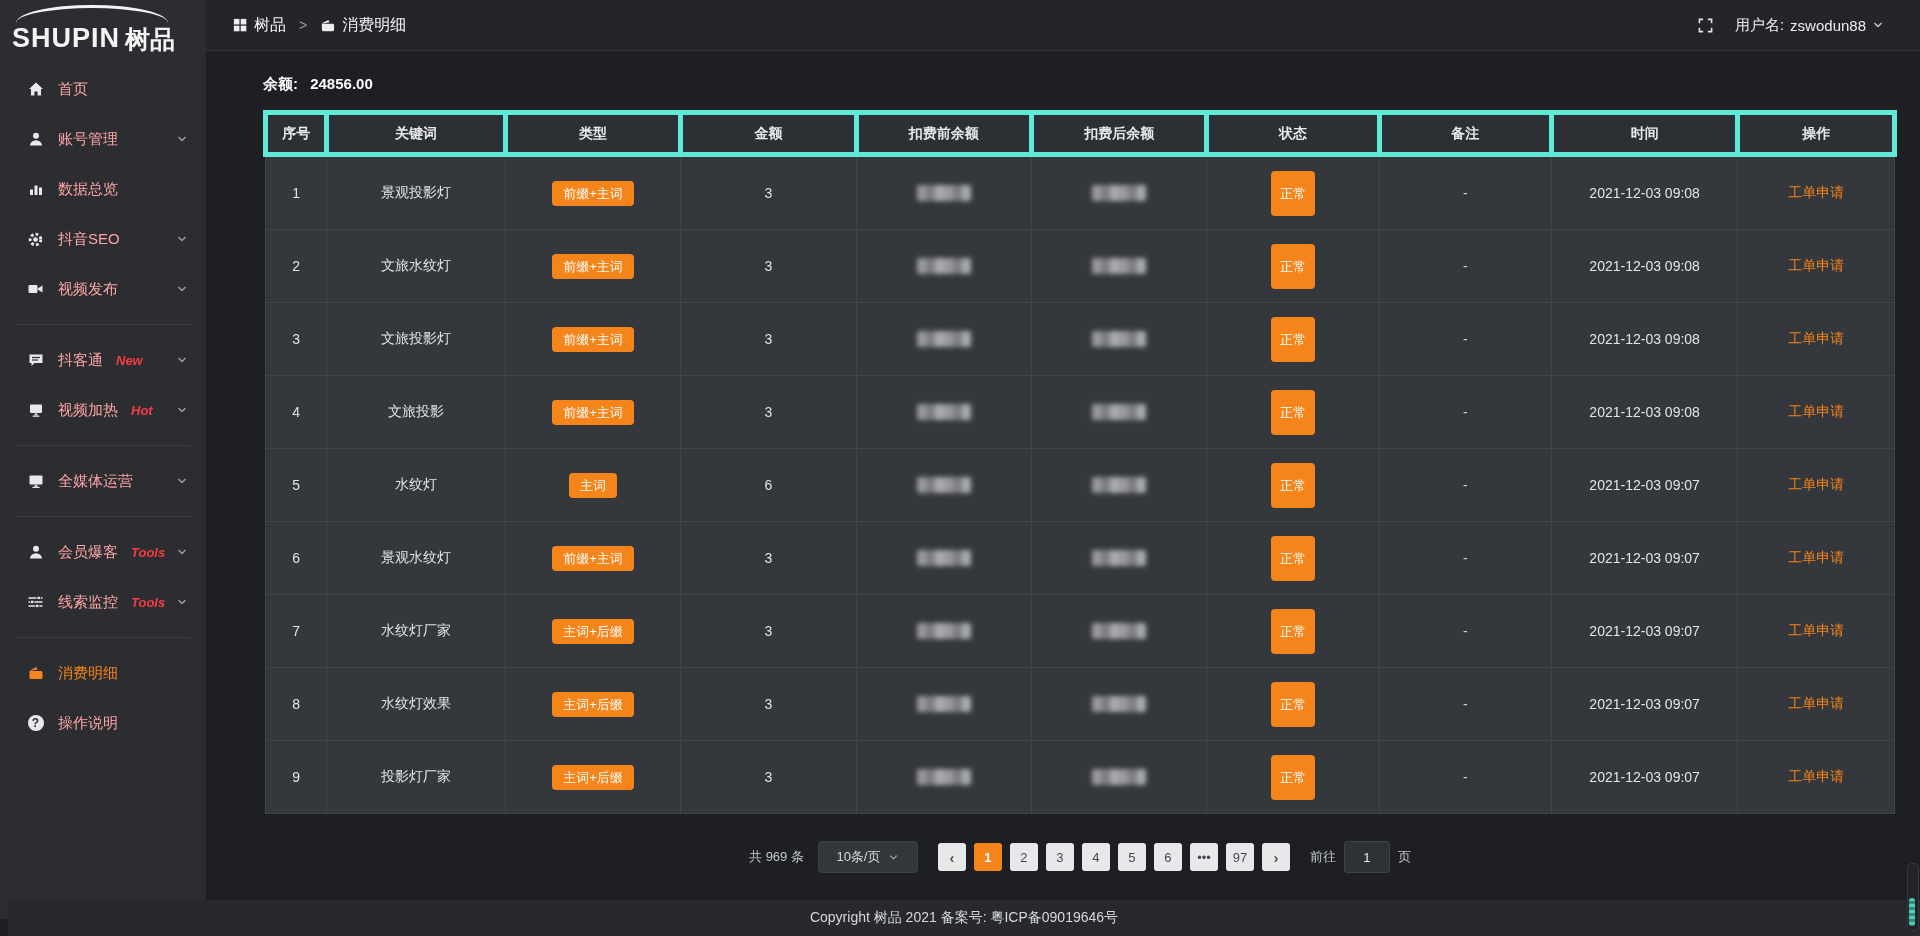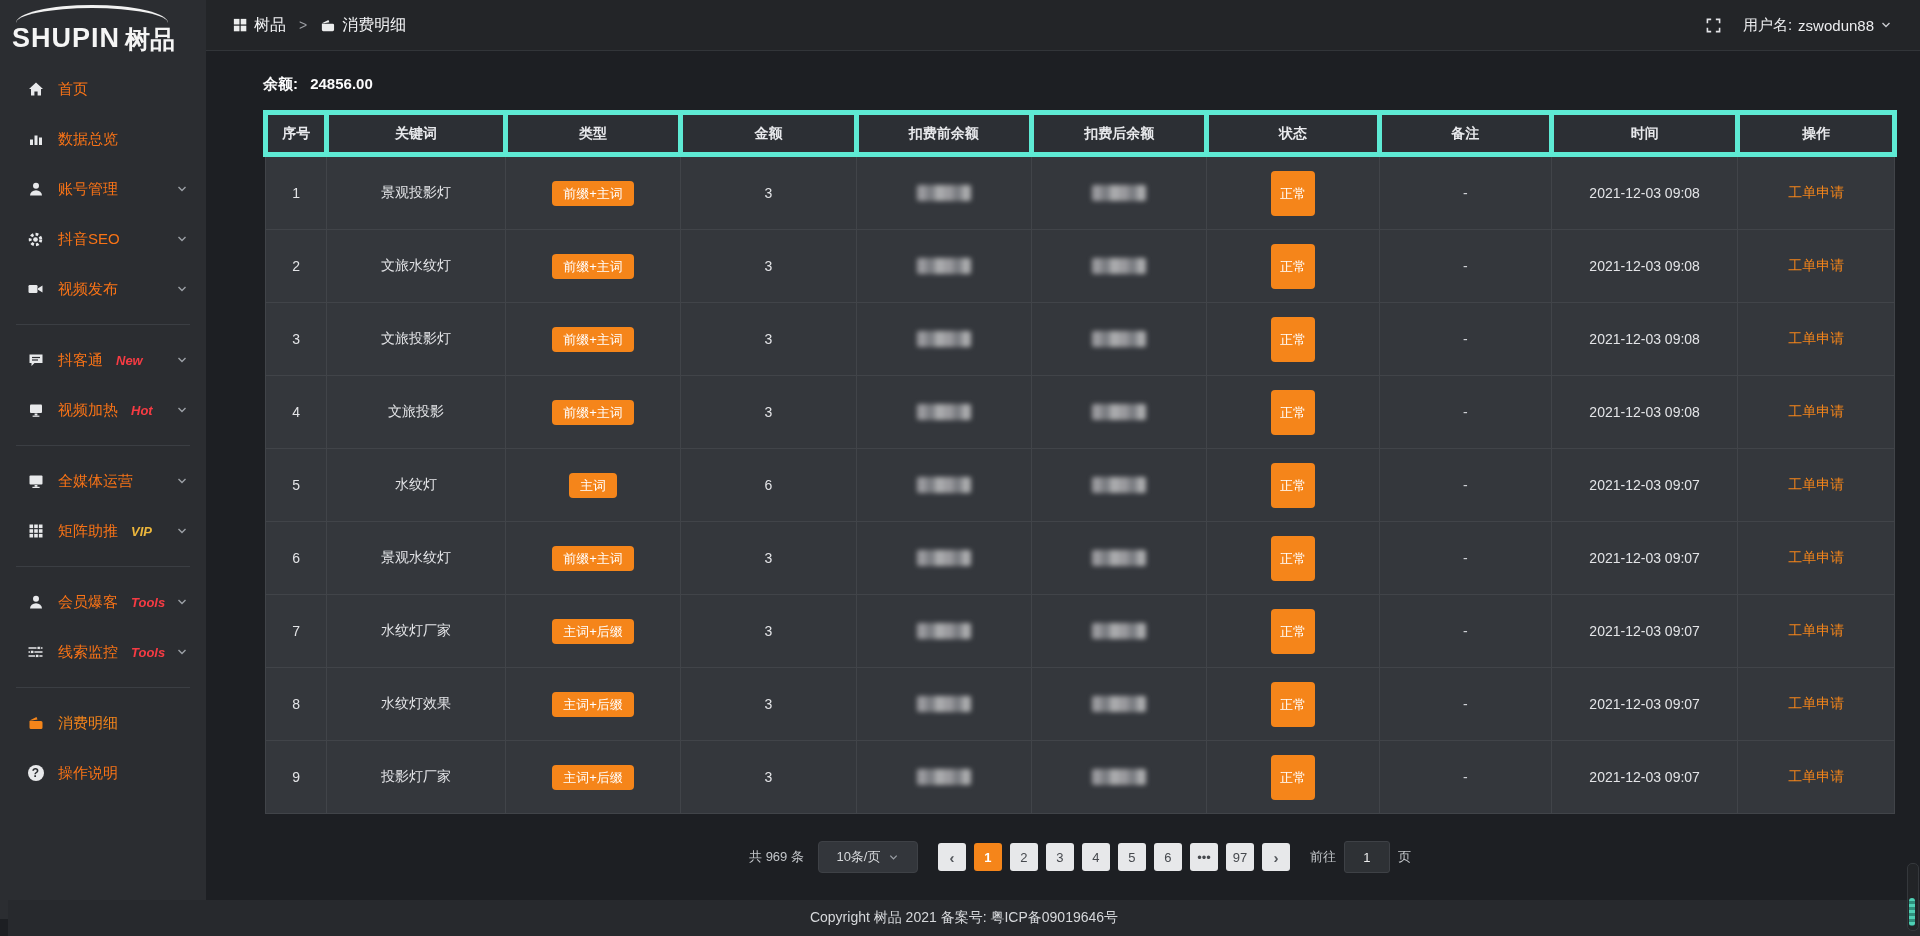--- a/index.html
+++ b/index.html
@@ -12,35 +12,35 @@
   
   .sidebar{position:absolute;left:0;top:0;bottom:17px;width:206px;background:#2b2d31;z-index:2;}
   .logo{position:relative;height:52px;padding:0 0 0 12px;display:flex;align-items:flex-end;}
   .logo-arc{position:absolute;top:5px;left:16px;width:152px;height:15px;
     border-top:3px solid #f2f2f2;border-radius:50% 50% 0 0 / 100% 100% 0 0;}
   .logo-en{font-size:27px;font-weight:800;letter-spacing:1px;color:#f5f5f5;line-height:1;}
   .logo-cn{font-size:25px;font-weight:700;color:#f5f5f5;margin-left:5px;line-height:1.05;}
   .side-nav{margin-top:12px;}
   .side-item{height:50px;display:flex;align-items:center;padding-left:26px;cursor:pointer;}
   .s-icon{width:19px;display:inline-flex;justify-content:center;align-items:center;margin-right:13px;}
-  .s-label{font-size:15px;color:#f97316;}
+  .s-label{font-size:15px;color:#fca5a5;}
   .side-item.active .s-label{color:#f5851a;}
   .s-tag{margin-left:13px;font-size:13px;font-style:italic;font-weight:700;}
   .s-chevron{margin-left:auto;margin-right:18px;display:inline-flex;}
   .side-divider{border-top:1px solid #3b3e43;margin:10px 16px;}
   .q-icon{width:16px;height:16px;border-radius:50%;background:#e8e9eb;color:#2b2d31;
     font-size:12px;font-weight:700;display:inline-flex;align-items:center;justify-content:center;}
   
   .topbar{position:absolute;left:206px;right:0;top:0;height:50px;background:#232528;
     border-bottom:1px solid #323539;display:flex;align-items:center;justify-content:space-between;z-index:2;}
   .breadcrumb{display:flex;align-items:center;padding-left:27px;font-size:16px;color:#f2f3f5;}
   .bc-icon{display:inline-flex;margin-right:7px;}
   .bc-sep{color:#9b9ea3;margin:0 13px;font-size:14px;}
   .bc-item{cursor:pointer;}
-  .top-right{display:flex;align-items:center;padding-right:28px;font-size:15px;color:#ecedef;}
+  .top-right{display:flex;align-items:center;padding-right:36px;font-size:15px;color:#ecedef;}
   .fs-icon{display:inline-flex;margin-right:22px;cursor:pointer;}
   .tr-chevron{display:inline-flex;margin-left:6px;cursor:pointer;}
   .username{cursor:pointer;margin-left:6px;}
   
   .main{position:absolute;left:206px;top:51px;right:0;bottom:36px;background:#1d1f23;
     padding:0 23px 0 57px;overflow:hidden;}
   .balance{margin-top:24px;font-size:15px;font-weight:700;color:#fbfbfc;}
   .balance-value{margin-left:8px;}
   
   .data-table{width:100%;margin-top:16px;border-collapse:collapse;table-layout:fixed;}
@@ -104,43 +104,43 @@
           <svg width="16" height="16" viewBox="0 0 16 16">
             <path fill="#e8e9eb" d="M8 1.5 L15 8 H13 V14.5 H9.6 V10.4 H6.4 V14.5 H3 V8 H1 Z"></path>
           </svg>
         </span>
         <span class="s-label">首页</span>
       </div>
       <div class="side-item">
         <span class="s-icon">
           <svg width="16" height="16" viewBox="0 0 16 16">
             <g fill="#e8e9eb">
+              <circle cx="8" cy="4.8" r="3"></circle>
+              <path d="M2 14.5 a6 5.2 0 0 1 12 0 Z"></path>
+            </g>
+          </svg>
+        </span>
+        <span class="s-label">账号管理</span>
+        <span class="s-chevron">
+          <svg width="12" height="12" viewBox="0 0 12 12">
+            <path d="M2.5 4 L6 7.5 L9.5 4" fill="none" stroke="#9ca0a6" stroke-width="1.4"></path>
+          </svg>
+        </span>
+      </div>
+      <div class="side-item">
+        <span class="s-icon">
+          <svg width="16" height="16" viewBox="0 0 16 16">
+            <g fill="#e8e9eb">
               <rect x="2" y="8.5" width="3" height="5.5"></rect>
               <rect x="6.5" y="4.5" width="3" height="9.5"></rect>
               <rect x="11" y="6.5" width="3" height="7.5"></rect>
             </g>
           </svg>
         </span>
         <span class="s-label">数据总览</span>
-      </div>
-      <div class="side-item">
-        <span class="s-icon">
-          <svg width="16" height="16" viewBox="0 0 16 16">
-            <g fill="#e8e9eb">
-              <circle cx="8" cy="4.8" r="3"></circle>
-              <path d="M2 14.5 a6 5.2 0 0 1 12 0 Z"></path>
-            </g>
-          </svg>
-        </span>
-        <span class="s-label">账号管理</span>
-        <span class="s-chevron">
-          <svg width="12" height="12" viewBox="0 0 12 12">
-            <path d="M2.5 4 L6 7.5 L9.5 4" fill="none" stroke="#9ca0a6" stroke-width="1.4"></path>
-          </svg>
-        </span>
       </div>
       <div class="side-item">
         <span class="s-icon">
           <svg width="17" height="17" viewBox="0 0 16 16">
             <circle cx="8" cy="8" r="2.2" fill="#e8e9eb"></circle>
             <circle cx="8" cy="8" r="5" fill="none" stroke="#e8e9eb" stroke-width="2.7" stroke-dasharray="2.6 2"></circle>
           </svg>
         </span>
         <span class="s-label">抖音SEO</span>
         <span class="s-chevron">
@@ -207,44 +207,20 @@
         <span class="s-icon">
           <svg width="16" height="16" viewBox="0 0 16 16">
             <g fill="#e8e9eb">
               <rect x="1.5" y="2.5" width="13" height="9" rx="1"></rect>
               <rect x="6.6" y="12" width="2.8" height="1.8"></rect>
               <rect x="4.4" y="13.8" width="7.2" height="1.2"></rect>
             </g>
           </svg>
         </span>
         <span class="s-label">全媒体运营</span>
-        <span class="s-chevron">
-          <svg width="12" height="12" viewBox="0 0 12 12">
-            <path d="M2.5 4 L6 7.5 L9.5 4" fill="none" stroke="#9ca0a6" stroke-width="1.4"></path>
-          </svg>
-        </span>
-      </div>
-      <div class="side-item">
-        <span class="s-icon">
-          <svg width="16" height="16" viewBox="0 0 16 16">
-            <g fill="#e8e9eb">
-              <rect x="1.5" y="1.5" width="3.6" height="3.6"></rect>
-              <rect x="6.2" y="1.5" width="3.6" height="3.6"></rect>
-              <rect x="10.9" y="1.5" width="3.6" height="3.6"></rect>
-              <rect x="1.5" y="6.2" width="3.6" height="3.6"></rect>
-              <rect x="6.2" y="6.2" width="3.6" height="3.6"></rect>
-              <rect x="10.9" y="6.2" width="3.6" height="3.6"></rect>
-              <rect x="1.5" y="10.9" width="3.6" height="3.6"></rect>
-              <rect x="6.2" y="10.9" width="3.6" height="3.6"></rect>
-              <rect x="10.9" y="10.9" width="3.6" height="3.6"></rect>
-            </g>
-          </svg>
-        </span>
-        <span class="s-label">矩阵助推</span>
-        <span class="s-tag" style="color: rgb(237, 183, 60);">VIP</span>
         <span class="s-chevron">
           <svg width="12" height="12" viewBox="0 0 12 12">
             <path d="M2.5 4 L6 7.5 L9.5 4" fill="none" stroke="#9ca0a6" stroke-width="1.4"></path>
           </svg>
         </span>
       </div>
       <div class="side-divider"></div>
       <div class="side-item">
         <span class="s-icon">
           <svg width="16" height="16" viewBox="0 0 16 16">

